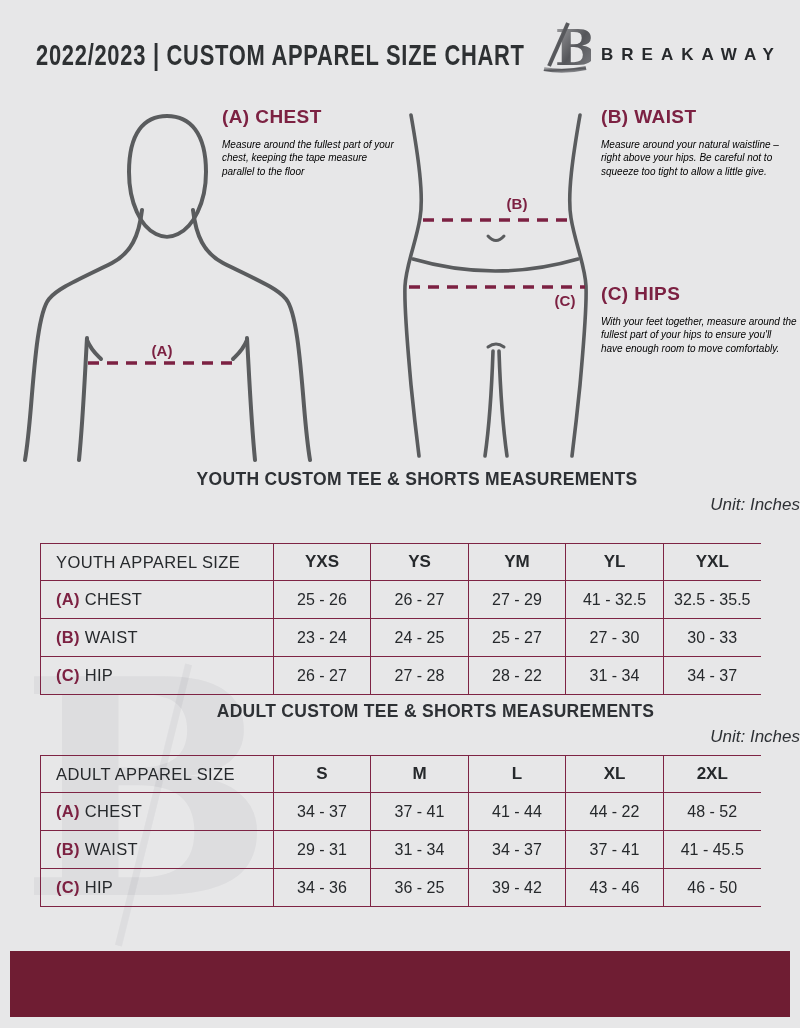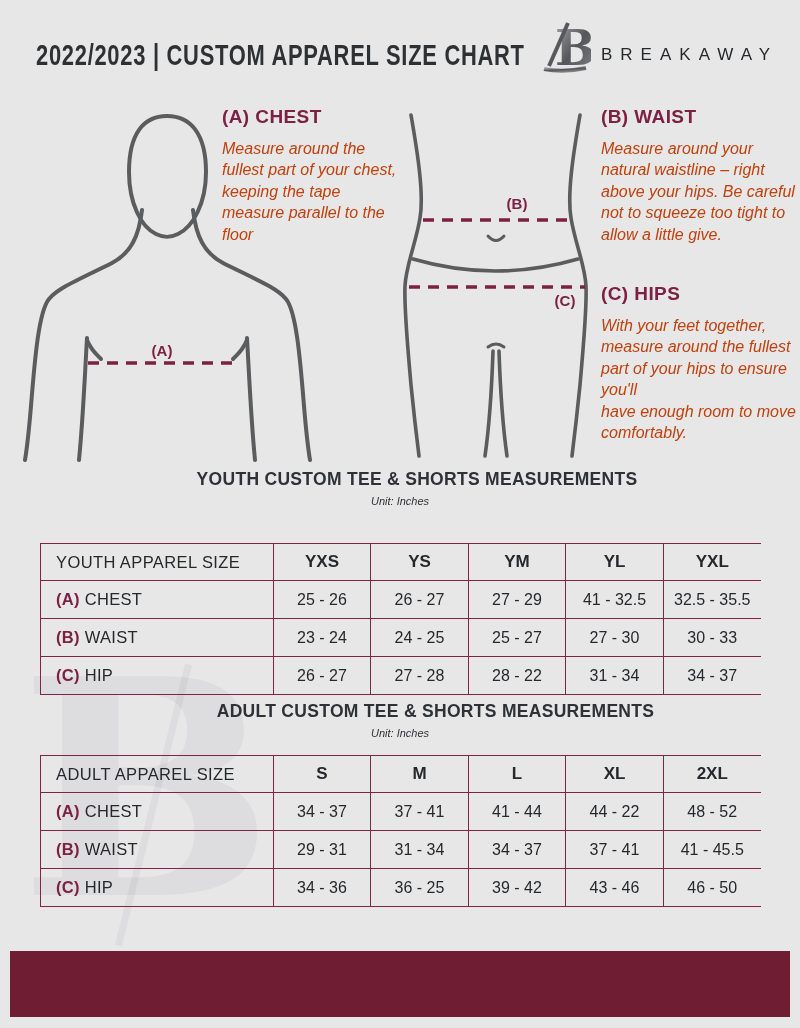--- a/index.html
+++ b/index.html
@@ -10,38 +10,38 @@
   }
   
   .hdr-title {
     position:absolute; left:36px; top:38px;
     font-size:30px; font-weight:bold; letter-spacing:1px; white-space:nowrap;
     transform:scaleX(0.73); transform-origin:left center; color:#2e3133;
   }
   .logo { position:absolute; left:541px; top:20px; }
   .brand {
     position:absolute; left:601px; top:45px;
-    font-size:17px; font-weight:normal; letter-spacing:8px; color:#26292c; white-space:nowrap;
+    font-size:17px; font-weight:bold; letter-spacing:8px; color:#26292c; white-space:nowrap;
   }
   
   .instr { position:absolute; }
   .instr h3 { margin:0 0 10px 0; font-size:19px; font-weight:bold; color:#7c2142; letter-spacing:0.4px; }
-  .instr p  { margin:0; font-size:16px; font-style:italic; color:#c2410c; line-height:1.34; white-space:pre-line; }
+  .instr p  { margin:0; font-size:10px; font-style:italic; color:#000000; line-height:1.34; white-space:pre-line; }
   .instr-a { left:222px; top:106px; width:178px; }
   .instr-b { left:601px; top:106px; width:196px; }
   .instr-c { left:601px; top:283px; width:196px; }
   
   .fig { position:absolute; }
   .fig-a { left:18px;  top:100px; }
   .fig-b { left:393px; top:110px; }
   
   .sec-title { position:absolute; left:0; width:800px; text-align:center;
     font-size:17.5px; font-weight:bold; color:#2e3135; letter-spacing:0.3px;margin-left:17px; }
-  .sec-unit  { position:absolute; left:0; width:800px; text-align:center;
-    font-size:11px; font-style:italic; color:#2e3135; }
+  .sec-unit  { position:absolute; left:0; width:800px; text-align:right;
+    font-size:17px; font-style:italic; color:#2e3135; }
   .youth-title { top:469px; } .youth-unit { top:495px; }
   .adult-title { top:701px;padding-left:37px; } .adult-unit { top:727px; }
   
   .size-table { position:absolute; left:40px; width:720px;
     border-collapse:collapse; table-layout:fixed; z-index:2; }
   .youth-table { top:527px;margin-top:16px; } .adult-table { top:755px; }
   .size-table th, .size-table td { border:1.7px solid #7e2444; padding:0; }
   .size-table th:last-child, .size-table td:last-child { border-right:none; }
   .size-table th { height:37px; font-size:17px; font-weight:bold; color:#26292c; text-align:center; }
   .size-table th.lblhead { font-weight:normal; font-size:16.5px; text-align:left; padding-left:15px; letter-spacing:0.4px; }

